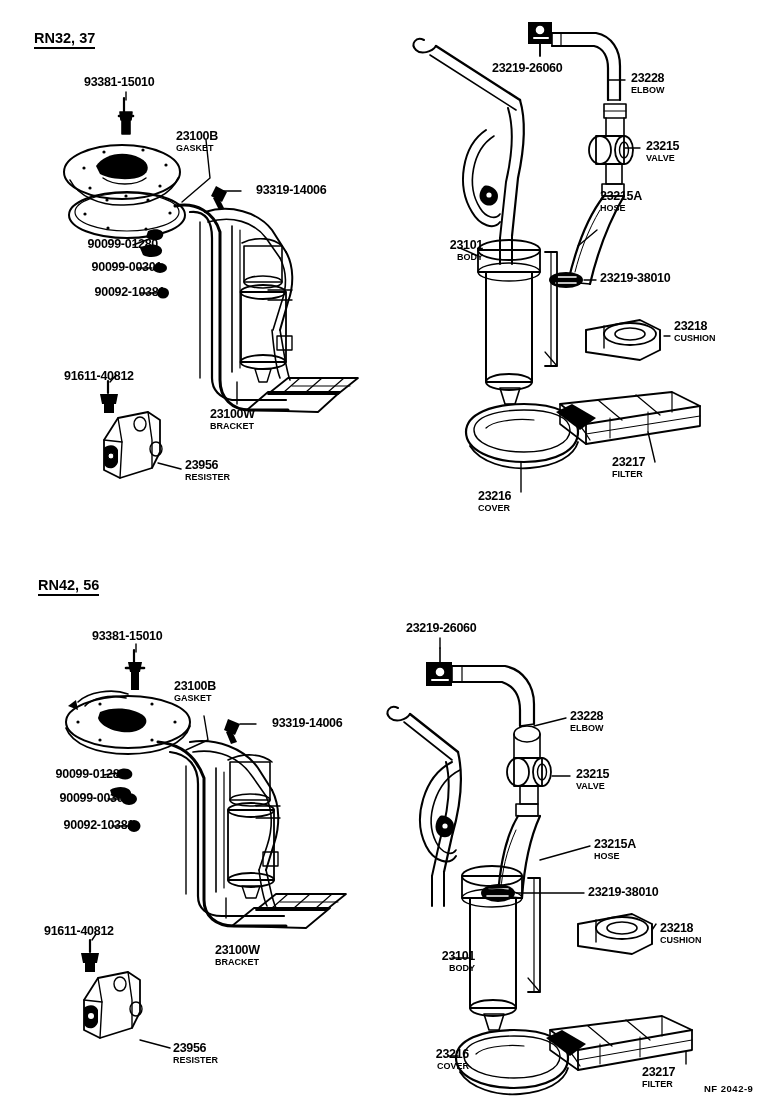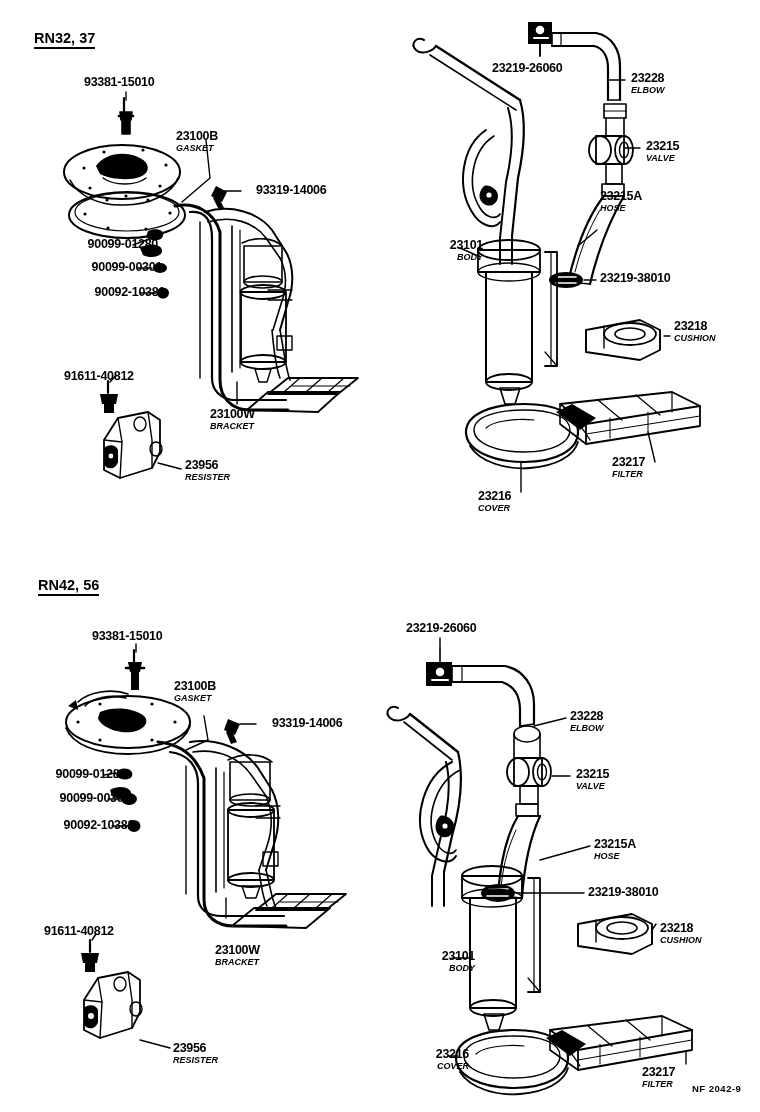--- a/index.html
+++ b/index.html
@@ -8,30 +8,30 @@
        font-family:"Liberation Sans",sans-serif;color:#000;}
   .sheet{position:absolute;inset:0;width:760px;height:1051px;}
   .svgwrap{position:absolute;left:0;top:0;width:760px;height:1112px;}
   svg{display:block;}
 
   
   .lbl{position:absolute;white-space:nowrap;color:#000;
        font-family:"Liberation Sans",sans-serif;
        font-weight:bold;letter-spacing:-0.3px;}
   .pn{font-size:12.5px;line-height:13px;}
-  .sub{font-size:9px;line-height:10px;letter-spacing:0px;font-style:italic;}
+  .sub{font-size:9px;line-height:10px;letter-spacing:0px;}
   .lbl.ctr{text-align:left;}
   .lbl.rgt{text-align:right;margin-left:25px;}
 
   .hdr{position:absolute;font-weight:bold;font-size:14.5px;
        font-family:"Liberation Sans",sans-serif;
        border-bottom:2.2px solid #000;padding-bottom:1px;letter-spacing:0px;}
 
   .foot{position:absolute;font-weight:bold;font-size:9.5px;
-        font-family:"Liberation Sans",sans-serif;letter-spacing:0.5px;}
+        font-family:"Liberation Sans",sans-serif;letter-spacing:0.5px;margin-left:12px;}
 </style>
 </head>
 <body>
 
 <div class="sheet">
 
 <div class="svgwrap">
 <svg width="760" height="1112" viewBox="0 0 760 1112" xmlns="http://www.w3.org/2000/svg">
   <g fill="none" stroke="#000" stroke-width="1.6" stroke-linecap="round" stroke-linejoin="round">
 

